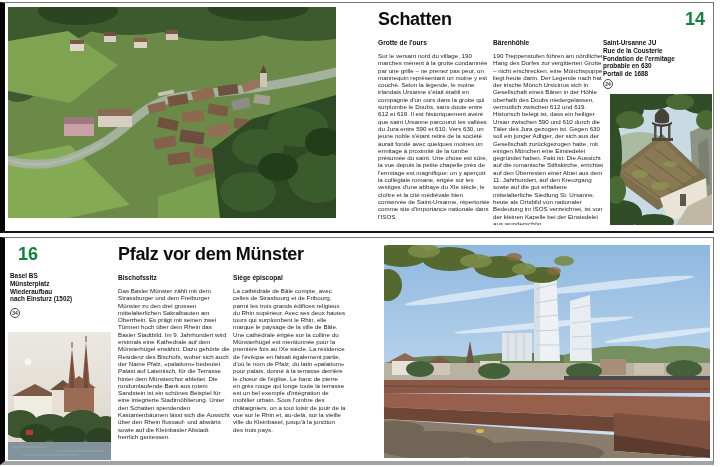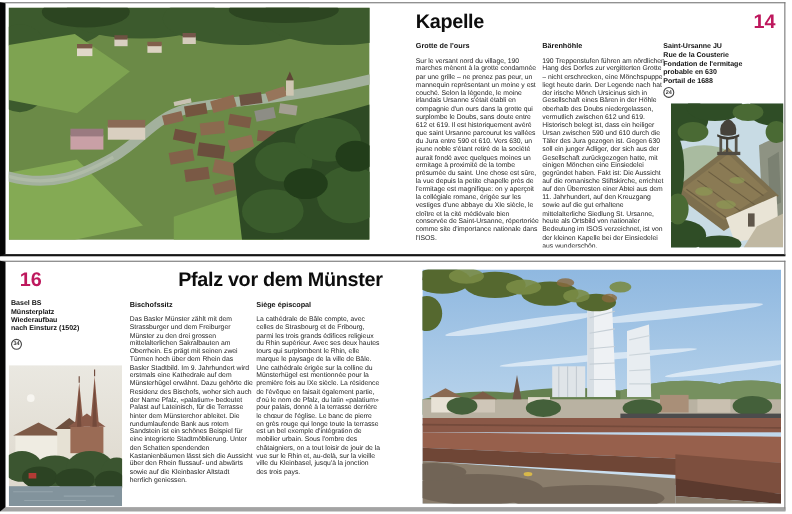--- a/index.html
+++ b/index.html
@@ -7,21 +7,21 @@
   .canvas { position:relative; width:720px; height:467px; background:#ffffff; overflow:hidden; }
 
   .spread { position:absolute; left:0; width:714px; background:#ffffff;
             border:1px solid #777; border-left:5px solid #060606; border-bottom:2px solid #161616; }
   #spread-top { top:2px; height:231px; }
   #spread-bottom { top:237px; height:228px; border-bottom:4px solid #a3a3a3; }
 
   .abs { position:absolute; }
 
   .page-title { font-size:18px; font-weight:700; letter-spacing:-0.3px; color:#0d0d0d; }
-  .page-num { font-size:18px; font-weight:700; color:#be185d; }
+  .page-num { font-size:18px; font-weight:700; color:#15803d; }
 
   .col { width:113px; max-height:186px; overflow:hidden; }
   .col-heading { font-size:6.6px; font-weight:700; color:#111; margin-bottom:6px; }
   .col-body { font-size:6.2px; line-height:7.3px; color:#1c1c1c; text-align:left; }
 
   .caption { width:112px; }
   .caption-line { font-size:6.4px; font-weight:700; line-height:7.8px; color:#111; }
 
   .map-ref { width:10px; height:10px; border:1px solid #444; border-radius:50%;
              display:flex; align-items:center; justify-content:center;
@@ -107,21 +107,21 @@
           <ellipse cx="290" cy="120" rx="30" ry="20"></ellipse>
         <ellipse cx="310" cy="170" rx="30" ry="26"></ellipse>
           <ellipse cx="240" cy="185" rx="28" ry="20"></ellipse>
       </g>
       <g fill="#223d1a">
         <ellipse cx="270" cy="160" rx="20" ry="14"></ellipse>
           <ellipse cx="315" cy="135" rx="18" ry="14"></ellipse>
       </g>
     </svg>
 
-    <div class="abs page-title" style="left:373px; top:6px;">Kapelle</div>
+    <div class="abs page-title" style="left:373px; top:6px;">Schatten</div>
     <div class="abs page-num" style="right:8px; top:6px;">14</div>
 
     <div class="abs col" style="left:373px; top:36px;" lang="fr">
       <div class="col-heading">Grotte de l'ours</div>
       <div class="col-body">Sur le versant nord du village, 190 marches mènent à la grotte condamnée par une grille – ne prenez pas peur, un mannequin représentant un moine y est couché. Selon la légende, le moine irlandais Ursanne s'était établi en compagnie d'un ours dans la grotte qui surplombe le Doubs, sans doute entre 612 et 619. Il est historiquement avéré que saint Ursanne parcourut les vallées du Jura entre 590 et 610. Vers 630, un jeune noble s'étant retiré de la société aurait fondé avec quelques moines un ermitage à proximité de la tombe présumée du saint. Une chose est sûre, la vue depuis la petite chapelle près de l'ermitage est magnifique: on y aperçoit la collégiale romane, érigée sur les vestiges d'une abbaye du XIe siècle, le cloître et la cité médiévale bien conservée de Saint-Ursanne, répertoriée comme site d'importance nationale dans l'ISOS.</div>
     </div>
 
     <div class="abs col" style="left:488px; top:36px; width:112px;" lang="de">
       <div class="col-heading">Bärenhöhle</div>
       <div class="col-body">190 Treppenstufen führen am nördlichen Hang des Dorfes zur vergitterten Grotte – nicht erschrecken, eine Mönchspuppe liegt heute darin. Der Legende nach hat der irische Mönch Ursicinus sich in Gesellschaft eines Bären in der Höhle oberhalb des Doubs niedergelassen, vermutlich zwischen 612 und 619. Historisch belegt ist, dass ein heiliger Ursan zwischen 590 und 610 durch die Täler des Jura gezogen ist. Gegen 630 soll ein junger Adliger, der sich aus der Gesellschaft zurückgezogen hatte, mit einigen Mönchen eine Einsiedelei gegründet haben. Fakt ist: Die Aussicht auf die romanische Stiftskirche, errichtet auf den Überresten einer Abtei aus dem 11. Jahrhundert, auf den Kreuzgang sowie auf die gut erhaltene mittelalterliche Siedlung St. Ursanne, heute als Ortsbild von nationaler Bedeutung im ISOS verzeichnet, ist von der kleinen Kapelle bei der Einsiedelei aus wunderschön.</div>
@@ -186,21 +186,21 @@
           <ellipse cx="70" cy="8" rx="14" ry="8"></ellipse>
         <ellipse cx="96" cy="26" rx="10" ry="10"></ellipse>
           <ellipse cx="6" cy="96" rx="10" ry="14"></ellipse>
       </g>
     </svg>
   </div>
 
   <div class="spread" id="spread-bottom">
 
     <div class="abs page-num" style="left:13px; top:6px;">16</div>
-    <div class="abs page-title" style="left:113px; top:6px;margin-left:44px;">Pfalz vor dem Münster</div>
+    <div class="abs page-title" style="left:113px; top:6px;">Pfalz vor dem Münster</div>
 
     <div class="abs caption" style="left:5px; top:34px; width:100px;">
       <div class="caption-line">Basel BS</div>
       <div class="caption-line">Münsterplatz</div>
       <div class="caption-line">Wiederaufbau</div>
       <div class="caption-line">nach Einsturz (1502)</div>
     </div>
     <div class="abs map-ref" style="left:5px; top:70px;">34</div>
 
     <svg class="photo abs" style="left:3px; top:94px;" width="103" height="128" viewBox="0 0 103 128">

